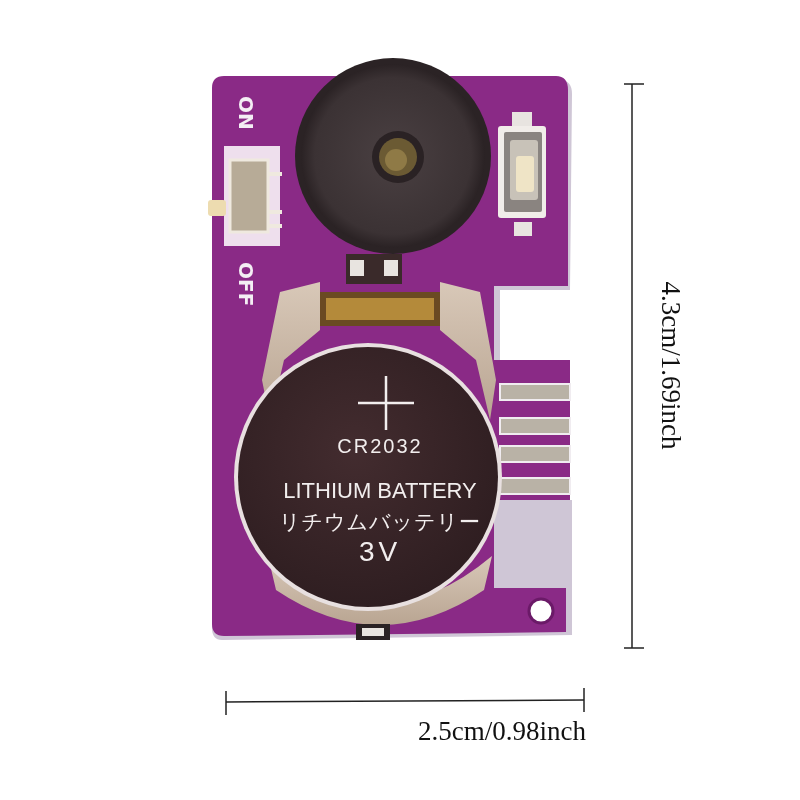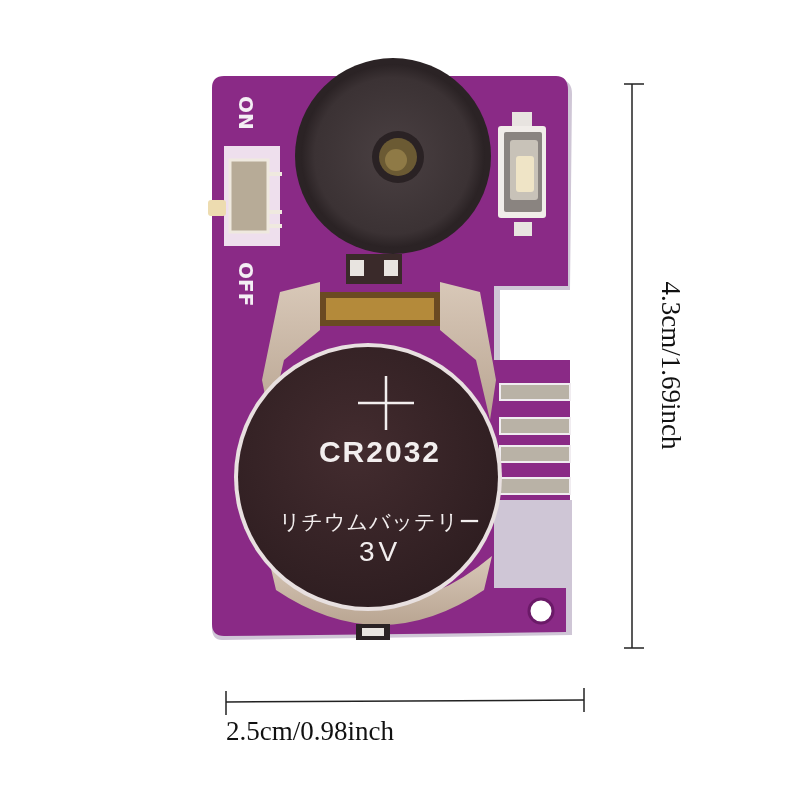--- a/index.html
+++ b/index.html
@@ -1,25 +1,25 @@
 <!DOCTYPE html>
 <html><head>
 <meta charset="utf-8">
 <style>
   html, body { margin: 0; padding: 0; background: #ffffff; }
   body { width: 800px; height: 800px; position: relative; overflow: hidden; font-family: "Liberation Serif", serif; }
   .scene { position: absolute; left: 0; top: 0; width: 800px; height: 800px; }
   .dim-text { position: absolute; color: #111; font-family: "Liberation Serif", serif; font-size: 27px; white-space: nowrap; }
-  .dim-h-text { left: 226px; top: 716px; width: 360px; text-align: left; }
+  .dim-h-text { left: 226px; top: 716px; width: 360px; text-align: right; }
   .dim-v-text { left: 520px; top: 350px; width: 300px; text-align: center; transform: rotate(90deg); transform-origin: center center; }
   .silk { position: absolute; color: #f4eef4; font-family: "DejaVu Sans", sans-serif; font-weight: bold; white-space: nowrap; }
   .silk-on { left: 222px; top: 96px; font-size: 20px; transform: rotate(90deg); transform-origin: left top; left: 258px; }
   .silk-off { left: 258px; top: 262px; font-size: 20px; transform: rotate(90deg); transform-origin: left top; }
   .batt-text { position: absolute; color: #f2eeee; font-family: "Liberation Sans", sans-serif; text-align: center; width: 280px; left: 240px; white-space: nowrap; }
-  .batt-model { top: 435px; font-size: 30px; letter-spacing: 2px; font-weight: bold; }
+  .batt-model { top: 435px; font-size: 20px; letter-spacing: 2px; }
   .batt-type { top: 478px; font-size: 22px; }
   .batt-jp { top: 508px; font-size: 21px; letter-spacing: 1px; font-family: "DejaVu Sans", sans-serif; }
   .batt-volt { top: 536px; font-size: 28px; letter-spacing: 4px; }
 </style>
 </head>
 <body>
 
 <div class="scene">
   <svg width="800" height="800" viewBox="0 0 800 800" xmlns="http://www.w3.org/2000/svg">
     <defs>
@@ -110,18 +110,19 @@
       <line x1="226" y1="702" x2="584" y2="700"></line>
       <line x1="226" y1="691" x2="226" y2="715"></line>
       <line x1="584" y1="688" x2="584" y2="712"></line>
     </g>
   </svg>
 
   <div class="silk silk-on">ON</div>
   <div class="silk silk-off">OFF</div>
 
   <div class="batt-text batt-model">CR2032</div>
+  <div class="batt-text batt-type">LITHIUM BATTERY</div>
   <div class="batt-text batt-jp">リチウムバッテリー</div>
   <div class="batt-text batt-volt">3V</div>
 
   <div class="dim-text dim-h-text">2.5cm/0.98inch</div>
   <div class="dim-text dim-v-text">4.3cm/1.69inch</div>
 </div>
 
 </body></html>

